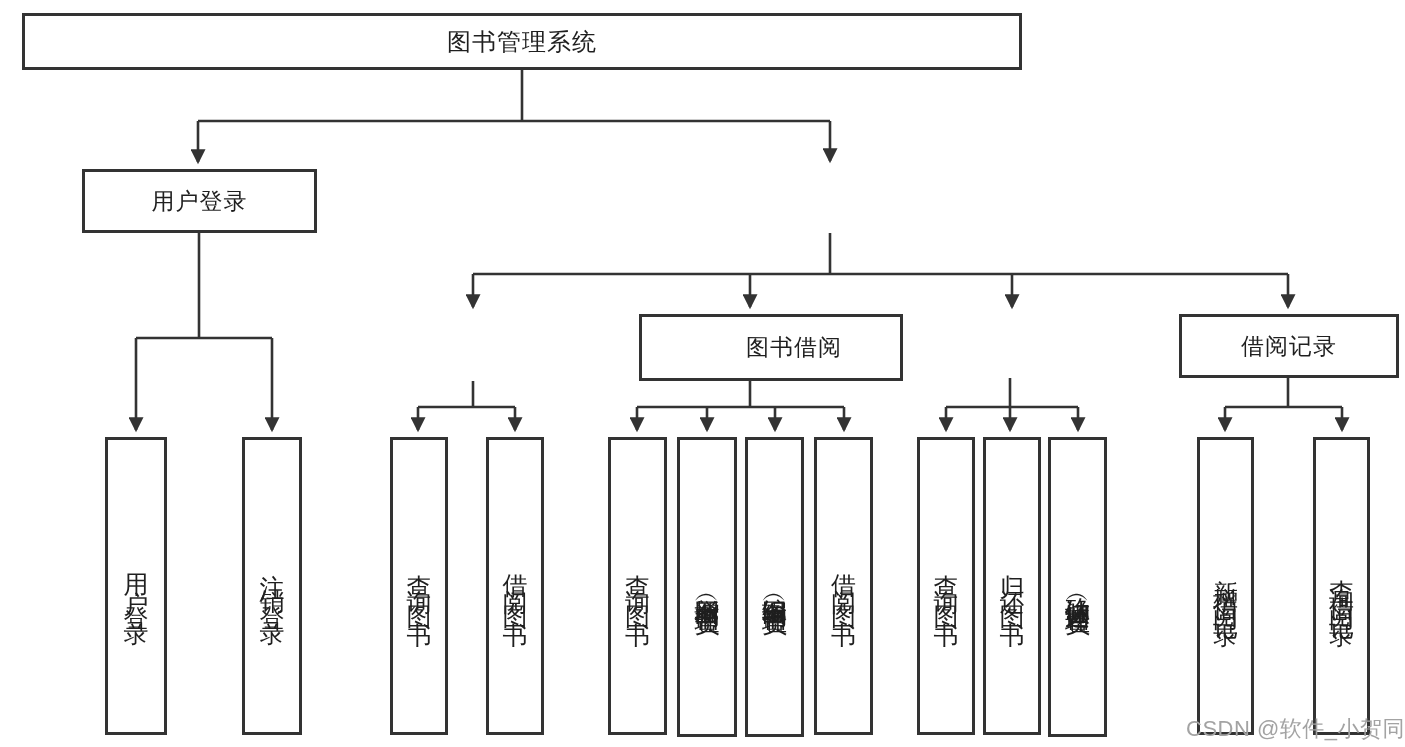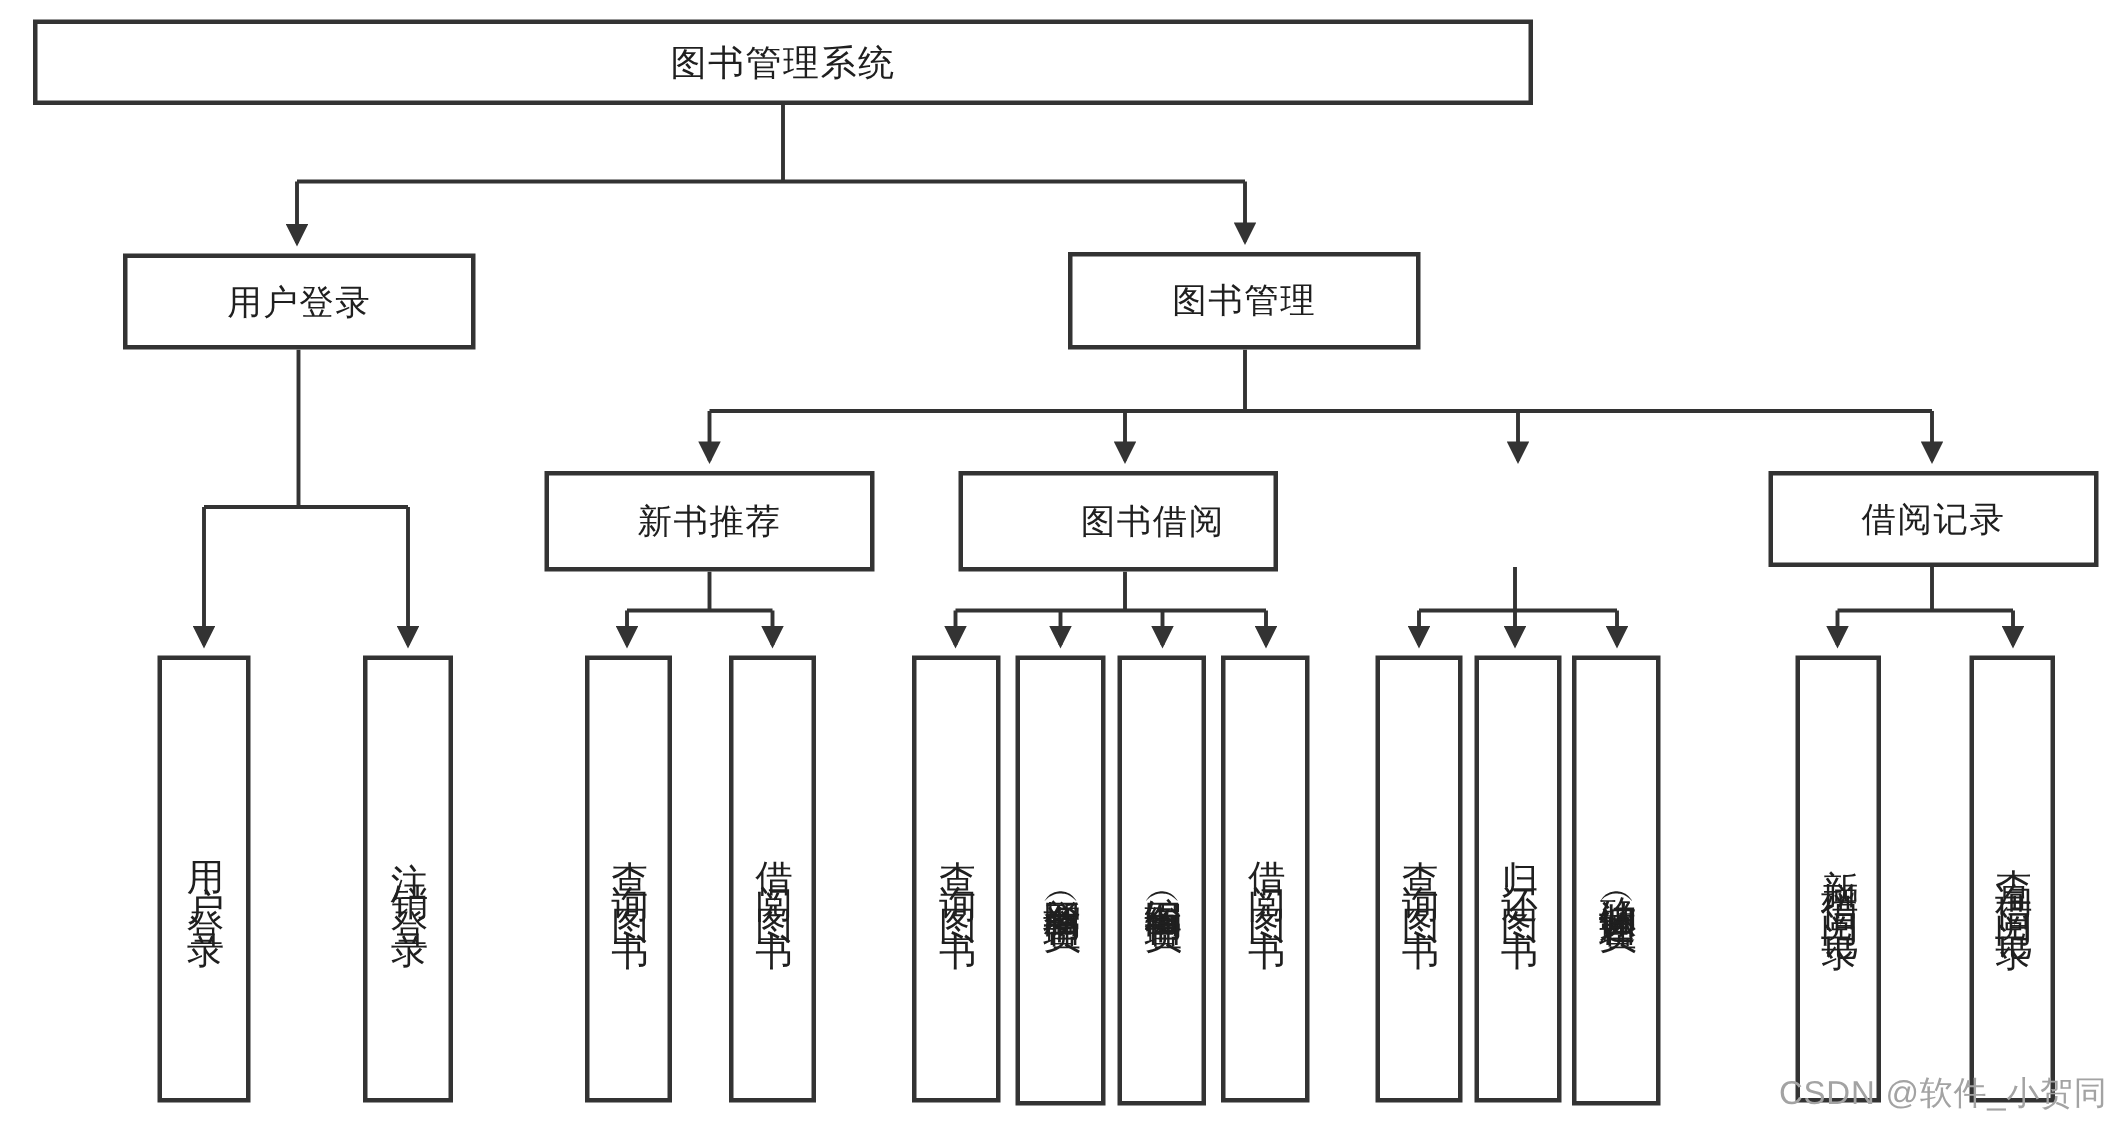--- a/index.html
+++ b/index.html
@@ -103,24 +103,22 @@
       <line x1="1288" y1="378" x2="1288" y2="407"></line>
       <line x1="1225" y1="407" x2="1342" y2="407"></line>
       <line x1="1225" y1="407" x2="1225" y2="430" marker-end="url(#arrow)"></line>
       <line x1="1342" y1="407" x2="1342" y2="430" marker-end="url(#arrow)"></line>
     </g>
   </svg>
 
   <div class="box hbox root" style="left:22px;top:13px;width:1000px;height:57px;">图书管理系统</div>
 
   <div class="box hbox" style="left:82px;top:169px;width:235px;height:64px;">用户登录</div>
-  <div class="box hbox" style="left:712px;top:168px;width:235px;height:65px;">图书管理</div>
 
-  <div class="box hbox" style="left:363px;top:314px;width:220px;height:67px;">新书推荐</div>
-  <div class="box hbox" style="left:639px;top:314px;width:213px;height:67px;padding-left:46px;">图书借阅</div>
+  <div class="box hbox" style="left:639px;top:314px;width:264px;height:67px;padding-left:46px;">图书借阅</div>
   <div class="box hbox" style="left:1179px;top:314px;width:220px;height:64px;">借阅记录</div>
 
   <div class="box vbox ls-wide" style="left:105px;top:437px;width:62px;height:298px;">
     <span>用户登录</span>
   </div>
   <div class="box vbox ls-wide" style="left:242px;top:437px;width:60px;height:298px;">
     <span>注销登录</span>
   </div>
 
   <div class="box vbox ls-wide" style="left:390px;top:437px;width:58px;height:298px;">

